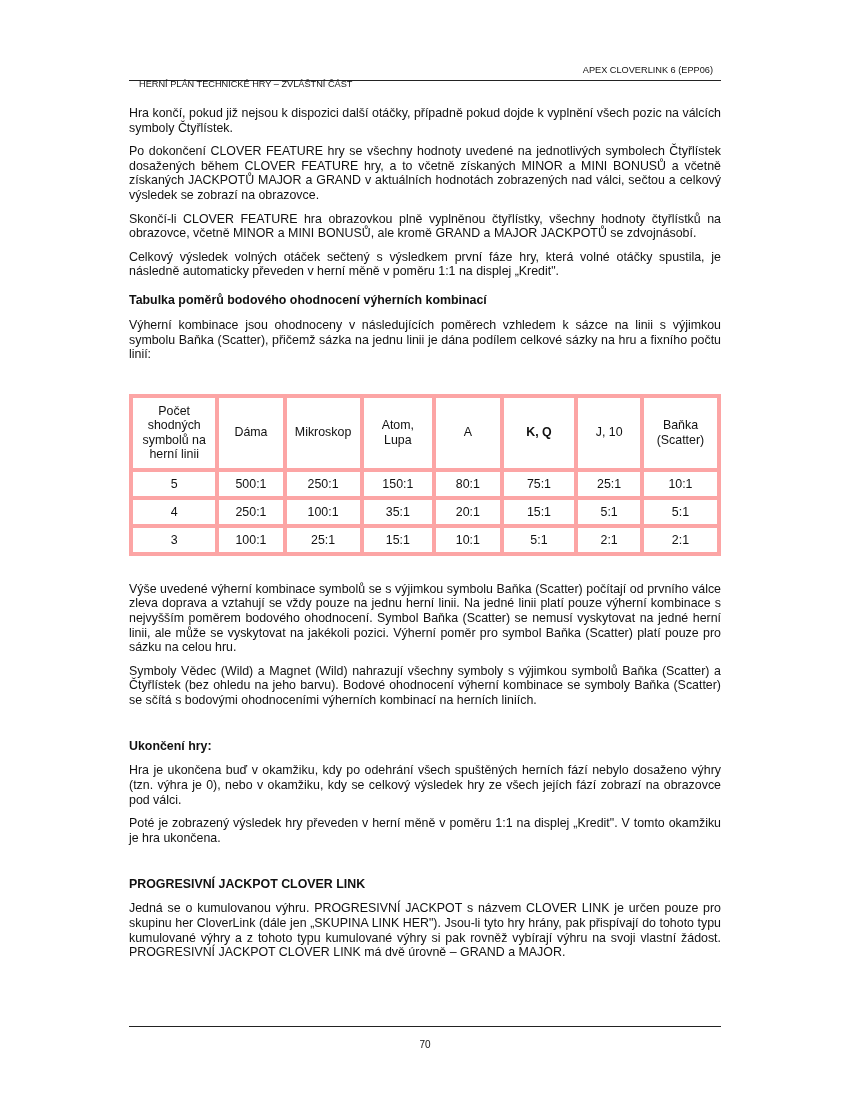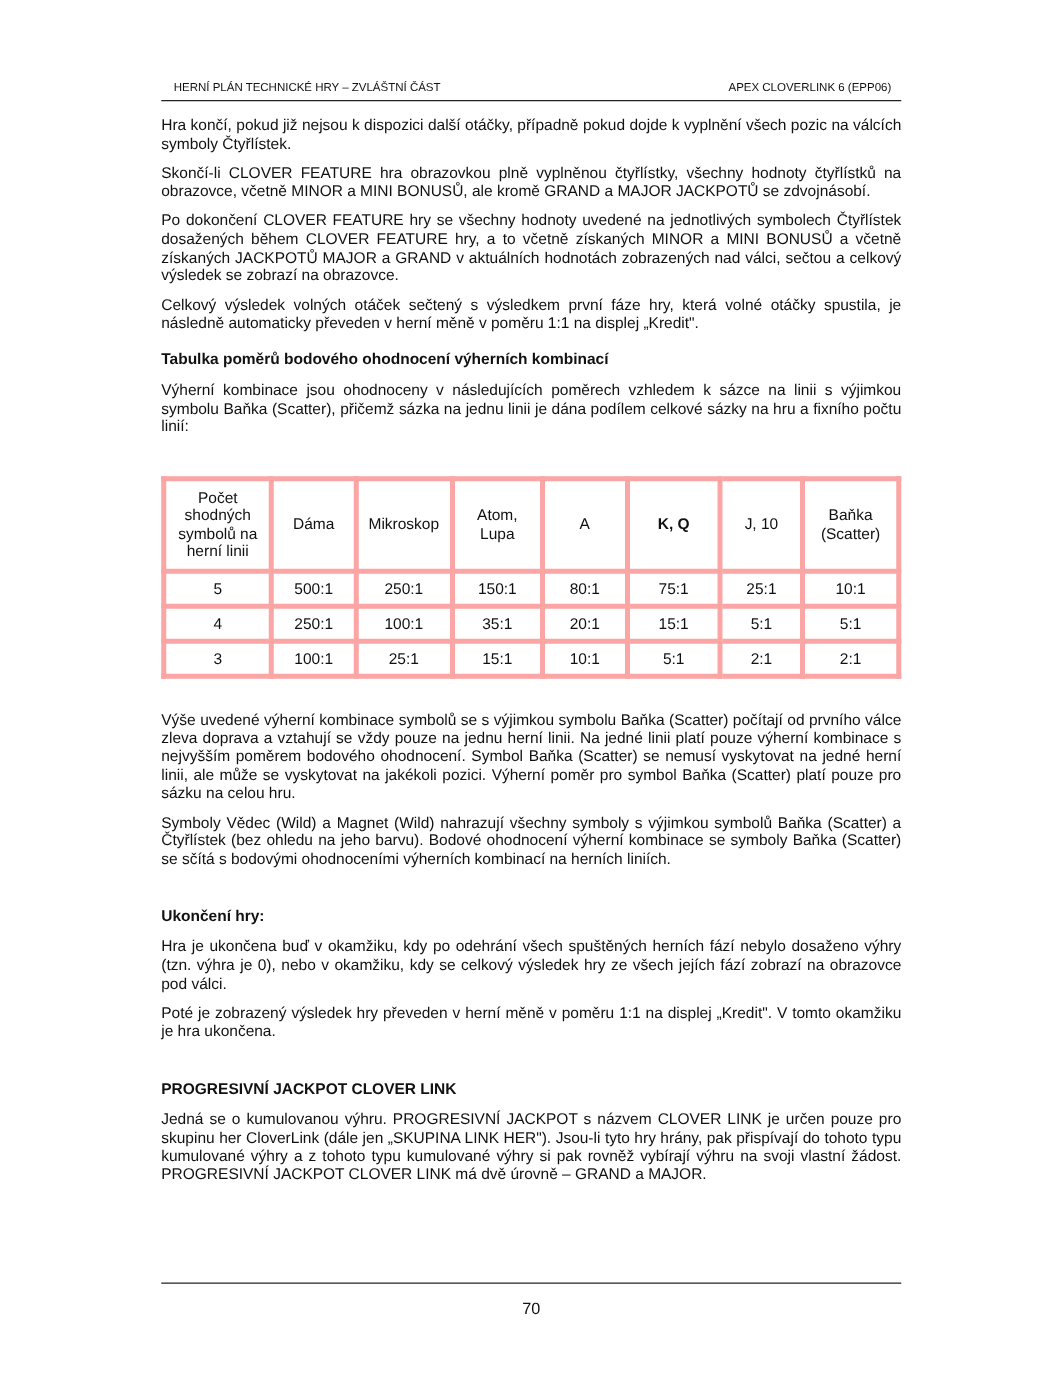--- a/index.html
+++ b/index.html
@@ -1,52 +1,52 @@
 <!DOCTYPE html>
 <html><head>
   <meta charset="utf-8">
   <style>
     html, body { margin: 0; padding: 0; background: #ffffff; }
     body { width: 850px; height: 1100px; position: relative; overflow: hidden;
            font-family: "Liberation Sans", sans-serif; color: #111; }
     .page { position: absolute; left: 129px; top: 0; width: 592px; }
     .header { position: absolute; top: 62px; left: 0; width: 592px; height: 16px;
               font-size: 9.2px; color: #111; }
-    .header .left { position: absolute; left: 10px; top: 3px; }
+    .header .left { position: absolute; left: 10px; top: 17px; }
     .header .right { position: absolute; right: 8px; top: 3px; }
     .header-rule { position: absolute; top: 80px; left: 0; width: 592px; height: 0;
                    border-top: 1.5px solid #222; }
-    .content { position: absolute; top: 93px; left: 0; width: 592px; }
+    .content { position: absolute; top: 106px; left: 0; width: 592px; }
     p { margin: 0 0 9px 0; font-size: 12.4px; line-height: 14.6px; text-align: justify; }
     h3 { margin: 0; font-size: 12.4px; font-weight: bold; line-height: 15px; }
     .plain-heading { font-size: 12.4px; line-height: 15px; margin: 0; }
     table { border-collapse: collapse; width: 592px; font-size: 12.4px; }
     td, th { border: 4px solid #fca5a5; text-align: center; font-weight: normal;
              padding: 0 2px; }
     th { height: 70px; line-height: 14.5px; vertical-align: middle; }
     td { height: 24px; }
     .footer-rule { position: absolute; top: 1026px; left: 0; width: 592px; height: 0;
                    border-top: 1.5px solid #222; }
     .page-number { position: absolute; top: 1039px; left: 0; width: 592px;
-                   text-align: center; font-size: 13px; }
+                   text-align: center; font-size: 10px; }
   </style>
 </head>
 <body>
 
 <div class="page">
   <div class="header">
     <span class="left">HERNÍ PLÁN TECHNICKÉ HRY – ZVLÁŠTNÍ ČÁST</span>
     <span class="right">APEX CLOVERLINK 6 (EPP06)</span>
   </div>
   <div class="header-rule"></div>
 
   <div class="content">
     <p>Hra končí, pokud již nejsou k dispozici další otáčky, případně pokud dojde k vyplnění všech pozic na válcích symboly Čtyřlístek.</p>
+    <p>Po dokončení CLOVER FEATURE hry se všechny hodnoty uvedené na jednotlivých symbolech Čtyřlístek dosažených během CLOVER FEATURE hry, a to včetně získaných MINOR a MINI BONUSŮ a včetně získaných JACKPOTŮ MAJOR a GRAND v aktuálních hodnotách zobrazených nad válci, sečtou a celkový výsledek se zobrazí na obrazovce.</p>
     <p>Skončí-li CLOVER FEATURE hra obrazovkou plně vyplněnou čtyřlístky, všechny hodnoty čtyřlístků na obrazovce, včetně MINOR a MINI BONUSŮ, ale kromě GRAND a MAJOR JACKPOTŮ se zdvojnásobí.</p>
-    <p>Po dokončení CLOVER FEATURE hry se všechny hodnoty uvedené na jednotlivých symbolech Čtyřlístek dosažených během CLOVER FEATURE hry, a to včetně získaných MINOR a MINI BONUSŮ a včetně získaných JACKPOTŮ MAJOR a GRAND v aktuálních hodnotách zobrazených nad válci, sečtou a celkový výsledek se zobrazí na obrazovce.</p>
     <p>Celkový výsledek volných otáček sečtený s výsledkem první fáze hry, která volné otáčky spustila, je následně automaticky převeden v herní měně v poměru 1:1 na displej „Kredit".</p>
 
     <h3 style="margin-top:14px; margin-bottom:10px;">Tabulka poměrů bodového ohodnocení výherních kombinací</h3>
     <p>Výherní kombinace jsou ohodnoceny v následujících poměrech vzhledem k sázce na linii s výjimkou symbolu Baňka (Scatter), přičemž sázka na jednu linii je dána podílem celkové sázky na hru a fixního počtu linií:</p>
 
     <table style="margin-top:32px; margin-bottom:26px;">
       <thead>
         <tr>
           <th style="width:76px; padding:0 4px;">Počet shodných symbolů na herní linii</th>
           <th style="width:61px;">Dáma</th>

